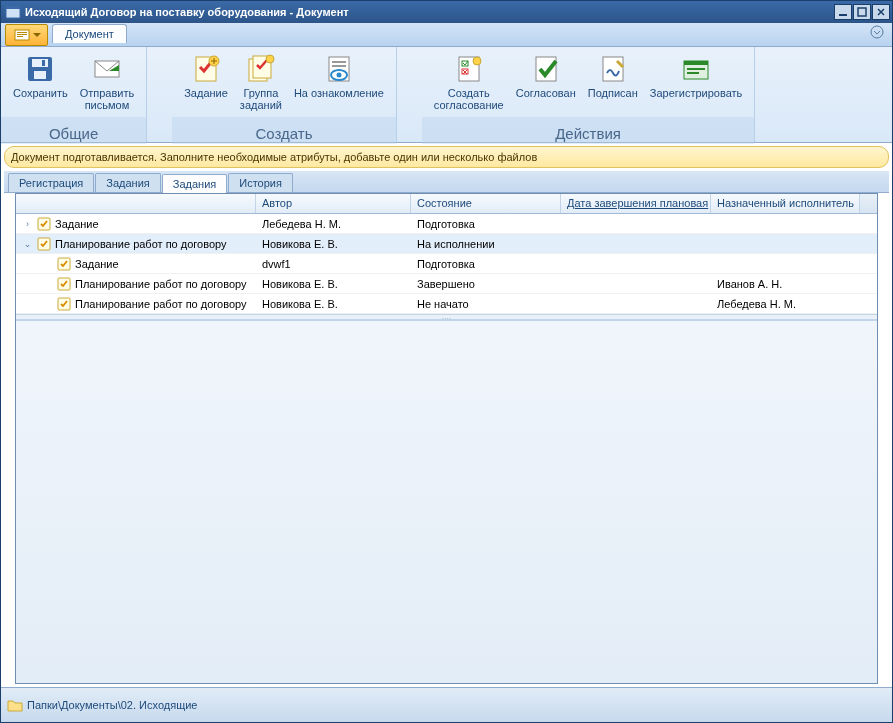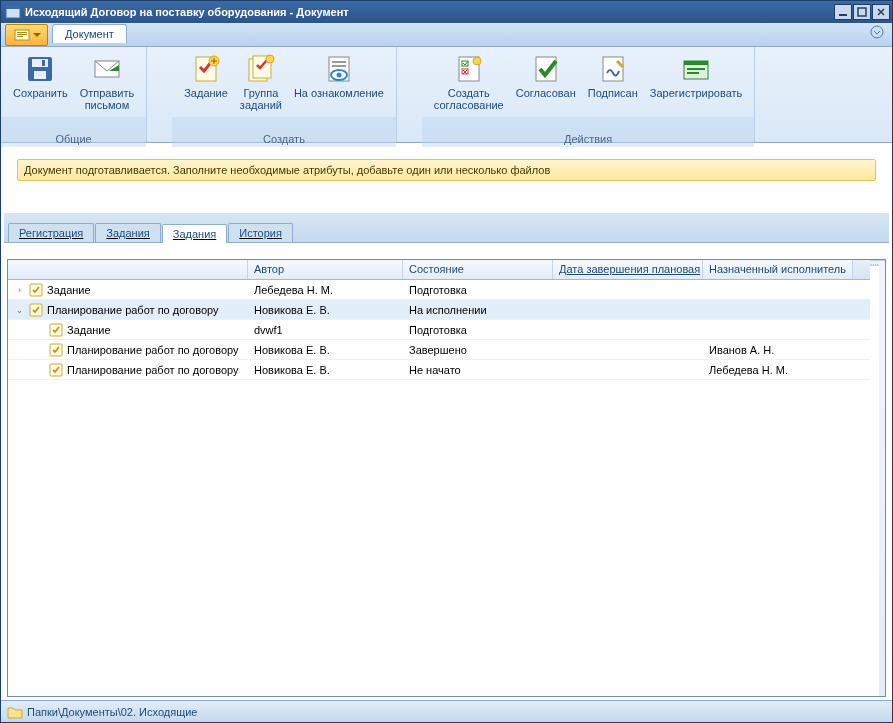--- a/index.html
+++ b/index.html
@@ -15,35 +15,35 @@
 
 .ribbonstrip { background: linear-gradient(#d3e4f7, #b8d2ef); height: 24px; display: flex; align-items: flex-start; border-bottom: 1px solid #8faccf; }
 .appbtn { width: 43px; height: 22px; background: linear-gradient(#ffd978,#ffb338); border: 1px solid #b88a00; border-radius: 2px; margin: 1px 4px; display: flex; align-items: center; justify-content: center; }
 .doctab { background: #fbfdff; border: 1px solid #8faccf; border-bottom: none; border-radius: 3px 3px 0 0; padding: 3px 12px; color: #1e4a7a; position: relative; top: 1px; }
 .ribboncollapse { margin-left: auto; margin-right: 6px; padding: 2px; }
 
 
 .ribbon { background: linear-gradient(#e8f1fb, #d9e8f8); display: flex; border-bottom: 1px solid #8faccf; height: 96px; gap: 25px; }
 .ribgroup { border-right: 1px solid #b7cfe8; display: flex; flex-direction: column; }
 .ribgroup .btns { flex: 1; display: flex; align-items: flex-start; padding: 4px 6px; }
-.ribgroup .glabel { text-align: center; color: #49678b; font-size: 11px; padding: 16px 0 2px; background: rgba(185,209,234,0.4); }
+.ribgroup .glabel { text-align: center; color: #49678b; font-size: 15px; padding: 8px 0 2px; background: rgba(185,209,234,0.4); }
 .rbtn { display: flex; flex-direction: column; align-items: center; justify-content: flex-start; padding: 2px 6px; min-width: 54px; cursor: pointer; text-align: center; color: #1e4a7a; }
 .rbtn .ic { width: 32px; height: 32px; margin-bottom: 2px; }
 .rbtn span { line-height: 12px; }
 
 
-.infobar { background: linear-gradient(#fff6cf,#ffe8a0); border: 1px solid #e0c35e; margin: 16px; padding: 4px 6px; color: #4a3600; border-radius: 2px; }
-
-
-.tabs { background: linear-gradient(#d8e6f4,#c4d8ef); display: flex; padding: 10px 4px 0; border-bottom: 1px solid #8faccf; margin: 16px 3px; text-decoration: underline; }
+.infobar { background: linear-gradient(#fff6cf,#ffe8a0); border: 1px solid #e0c35e; margin: 3px; padding: 4px 6px; color: #4a3600; border-radius: 10px; }
+
+
+.tabs { background: linear-gradient(#d8e6f4,#c4d8ef); display: flex; padding: 2px 4px 0; border-bottom: 1px solid #8faccf; margin: 0 3px; }
 .tab { padding: 3px 10px; border: 1px solid #8faccf; border-bottom: none; background: #cfe0f1; color: #1e4a7a; margin-right: 1px; border-radius: 2px 2px 0 0; cursor: pointer; }
 .tab.active { background: #fdfdfd; position: relative; top: 1px; }
 
 
-.content { margin: 0 6px 3px; border: 1px solid #6f8db0; flex: 1; display: flex; background: #fff; overflow: hidden; }
+.content { margin: 0 14px 3px; border: 1px solid #6f8db0; flex: 1; display: flex; flex-direction: column; background: #fff; overflow: hidden; }
 .gridwrap { flex: 0 0 auto; }
 
 
 .ghdr { display: flex; background: linear-gradient(#f6fafe,#e2ecf7); border-bottom: 1px solid #9fb9d6; height: 20px; }
 .ghcell { border-right: 1px solid #c2d4e8; padding: 3px 6px; color: #1e4a7a; overflow: hidden; white-space: nowrap; }
 .ghcell.scrollspace { width:17px; flex:0 0 17px; border-right:none; background:linear-gradient(#e9f0f8,#d7e4f2); }
 .c-tree { width: 240px; flex: 0 0 240px; }
 .c-author { width: 155px; flex: 0 0 155px; }
 .c-state { width: 150px; flex: 0 0 150px; }
 .c-due { width: 150px; flex: 0 0 150px; text-decoration: underline; }
@@ -57,21 +57,21 @@
 .expander { width: 11px; height: 11px; display: inline-flex; align-items: center; justify-content: center; cursor: pointer; color: #5a7aa0; font-size: 9px; }
 .taskicon { width: 16px; height: 16px; }
 
 
 .splitter { height: 6px; background: #e8f0f8; border-top: 1px solid #c2d4e8; border-bottom: 1px solid #c2d4e8; cursor: row-resize; text-align: center; color: #8faccf; font-size: 8px; line-height: 4px; }
 
 
 .details { flex: 1; background: linear-gradient(#f0f5fb,#e3edf7); border-top: 1px solid #c2d4e8; overflow: auto; }
 
 
-.statusbar { background: linear-gradient(#e1ecf7,#c6d9ed); border-top: 1px solid #8faccf; height: 22px; display: flex; align-items: center; padding: 0 6px; color: #1e4a7a; gap: 4px; }
+.statusbar { background: linear-gradient(#e1ecf7,#c6d9ed); border-top: 1px solid #8faccf; height: 35px; display: flex; align-items: center; padding: 0 6px; color: #1e4a7a; gap: 4px; }
 
 .foldericon { width: 16px; height: 14px; }
 </style>
 </head>
 <body>
 
 <div class="titlebar">
   <svg class="icon" viewBox="0 0 16 16">
       <rect x="1" y="2" width="14" height="12" fill="#cfe2f5" stroke="#3a6aa8"></rect>
       <rect x="1" y="2" width="14" height="3" fill="#3a6aa8"></rect>

